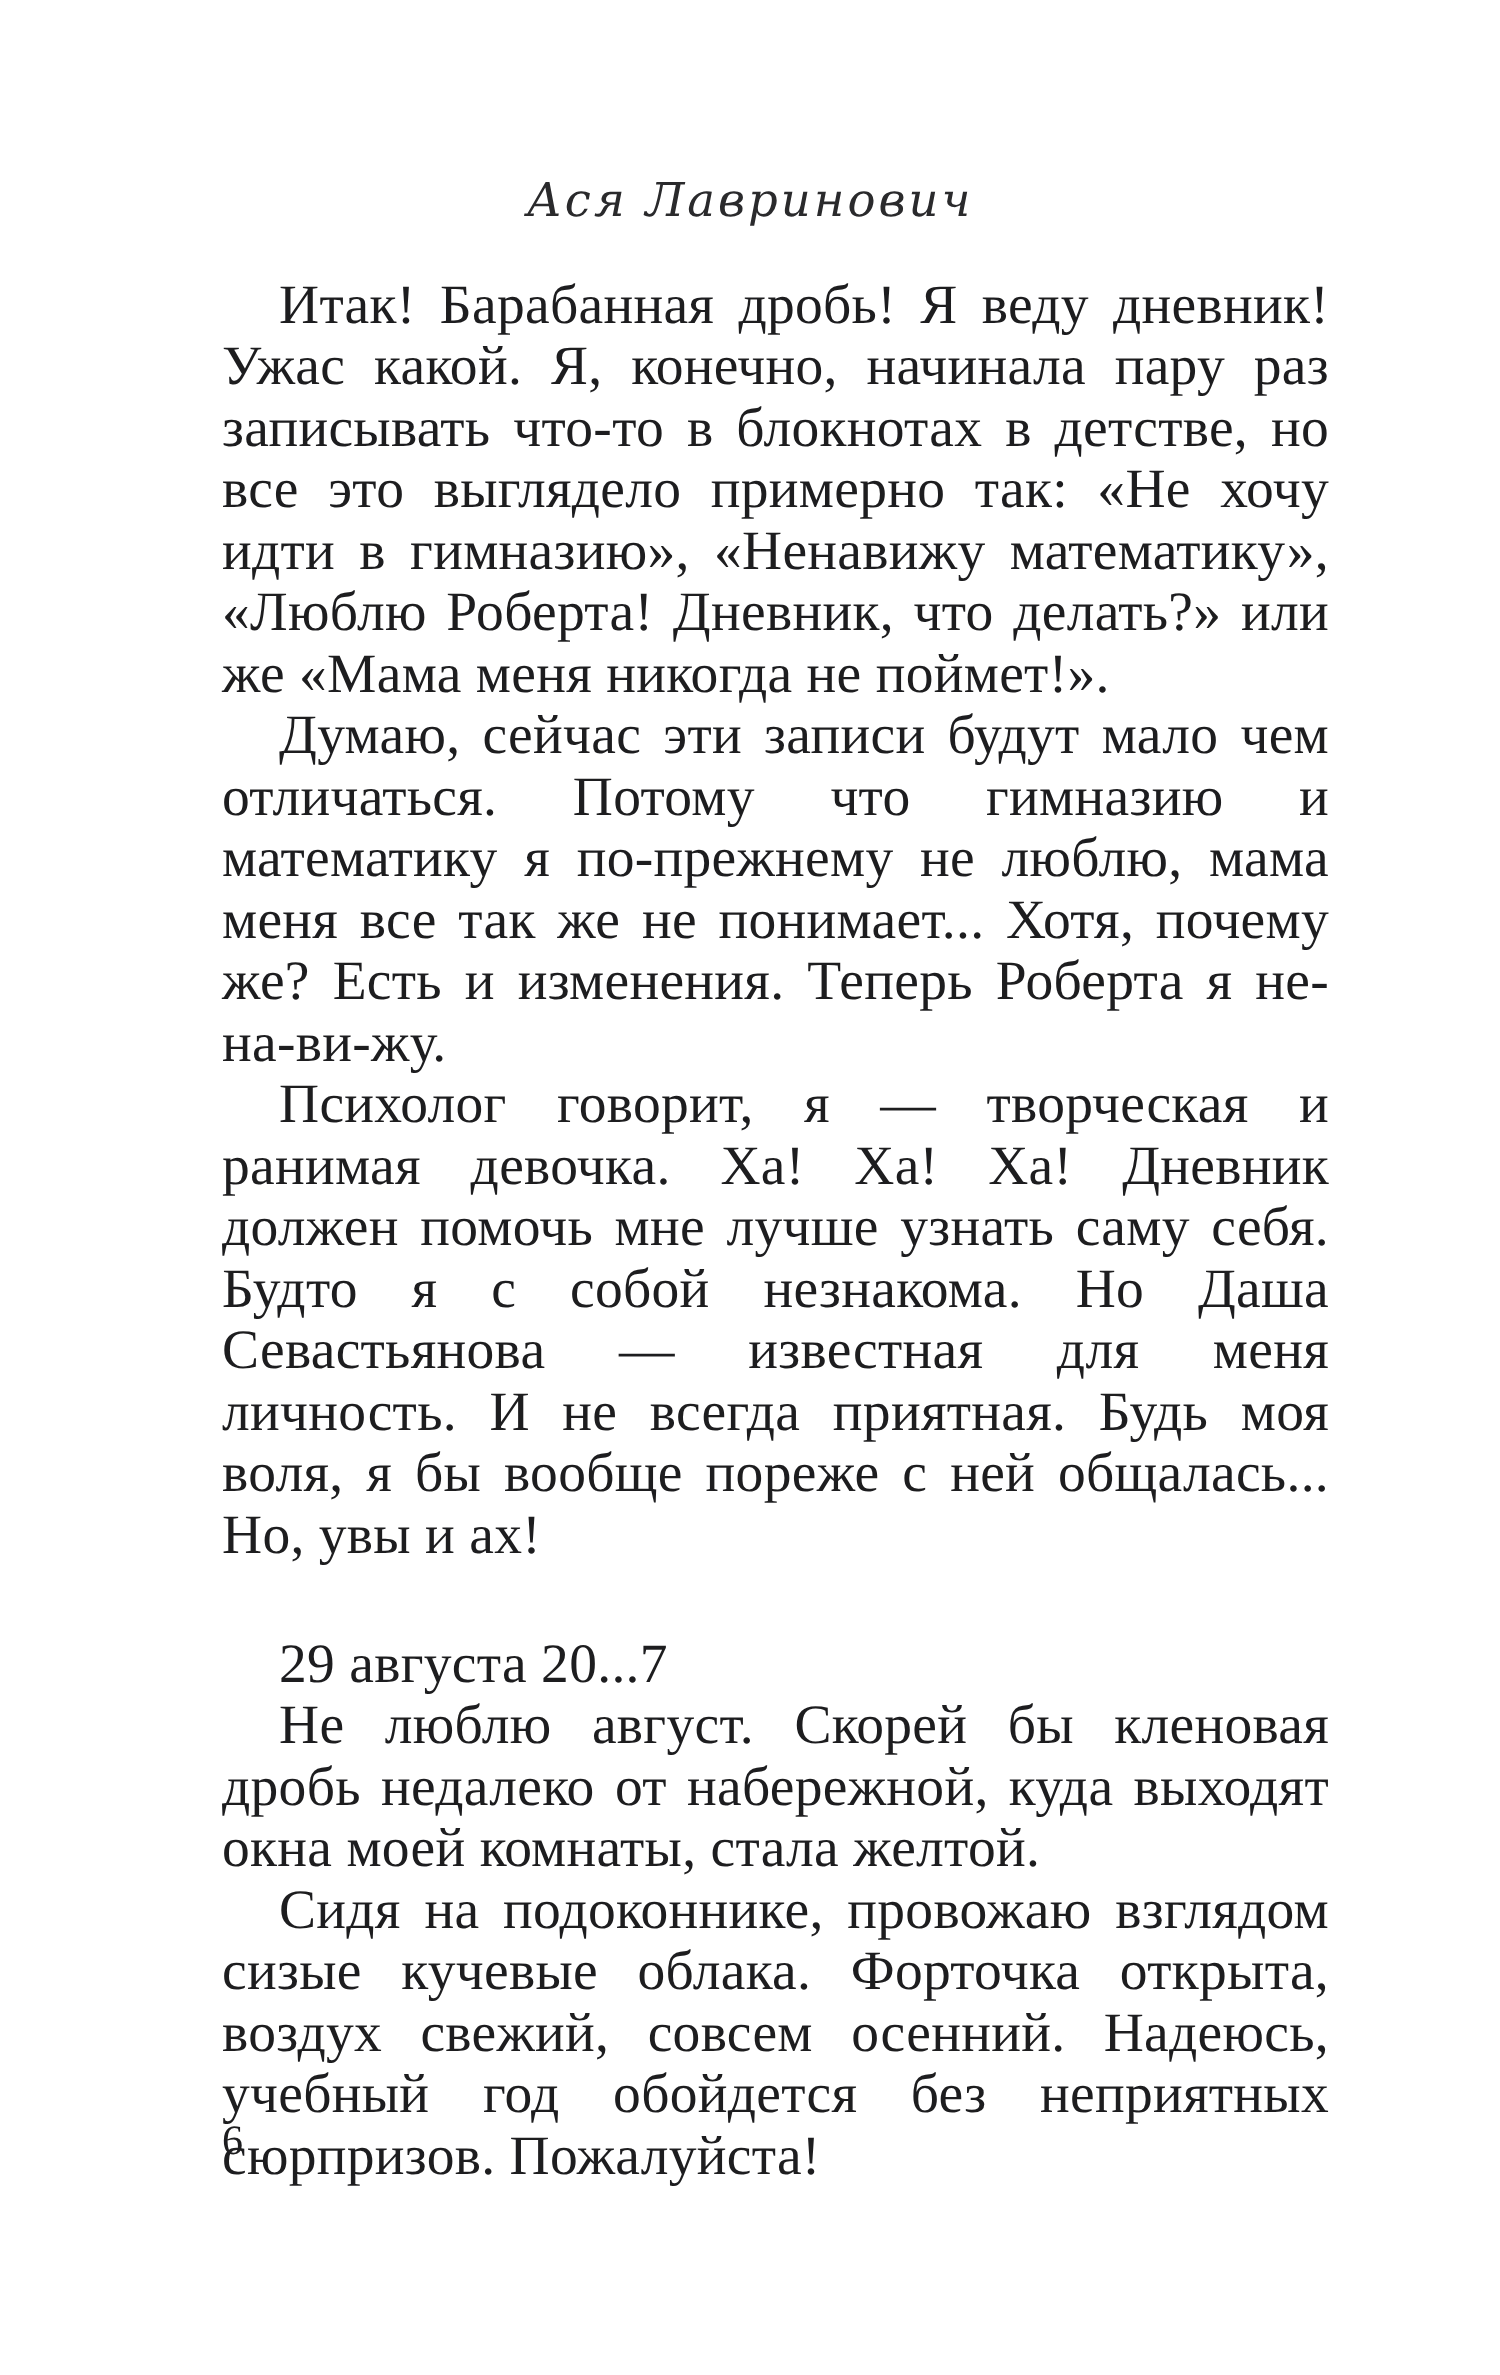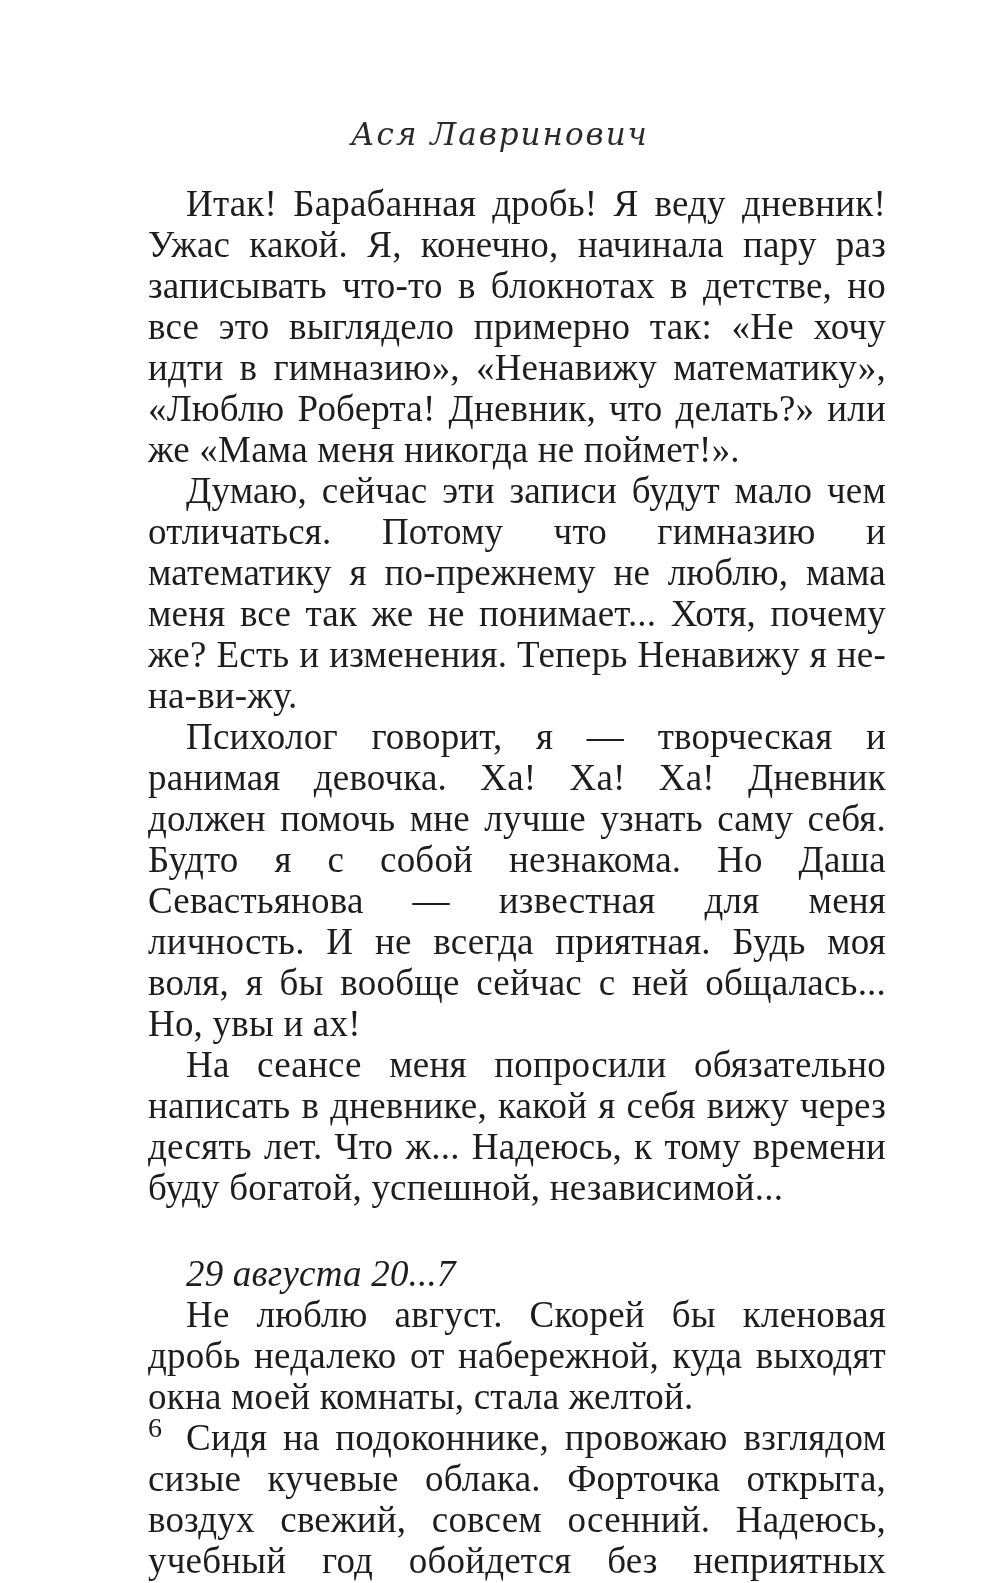--- a/index.html
+++ b/index.html
@@ -38,43 +38,41 @@
   .text-block p {
     margin: 0;
     font-size: 37px;
     line-height: 41px;
     text-align: justify;
     text-indent: 38px;
     letter-spacing: 0.2px;
   }
   .text-block p.date-line {
     margin-top: 45px;
-    font-style: italic;
     text-align: left;
   }
   .page-number {
     position: absolute;
     left: 148px;
     top: 1412px;
     font-size: 28px;
     color: #1d1d1f;
   }
 </style>
 </head>
 <body>
 
 <div class="page">
 
   <div class="running-header">Ася Лавринович</div>
 
   <div class="text-block">
     <p>Итак! Барабанная дробь! Я веду дневник! Ужас какой. Я, конечно, начинала пару раз записывать что-то в блокнотах в детстве, но все это выглядело примерно так: «Не хочу идти в гимназию», «Ненавижу математику», «Люблю Роберта! Дневник, что делать?» или же «Мама меня никогда не поймет!».</p>
-    <p>Думаю, сейчас эти записи будут мало чем отличаться. Потому что гимназию и математику я по-прежнему не люблю, мама меня все так же не понимает... Хотя, почему же? Есть и изменения. Теперь Ненавижу я не-на-ви-жу.</p>
-    <p>Психолог говорит, я — творческая и ранимая девочка. Ха! Ха! Ха! Дневник должен помочь мне лучше узнать саму себя. Будто я с собой незнакома. Но Даша Севастьянова — известная для меня личность. И не всегда приятная. Будь моя воля, я бы вообще сейчас с ней общалась... Но, увы и ах!</p>
-    <p>На сеансе меня попросили обязательно написать в дневнике, какой я себя вижу через десять лет. Что ж... Надеюсь, к тому времени буду богатой, успешной, независимой...</p>
+    <p>Думаю, сейчас эти записи будут мало чем отличаться. Потому что гимназию и математику я по-прежнему не люблю, мама меня все так же не понимает... Хотя, почему же? Есть и изменения. Теперь Роберта я не-на-ви-жу.</p>
+    <p>Психолог говорит, я — творческая и ранимая девочка. Ха! Ха! Ха! Дневник должен помочь мне лучше узнать саму себя. Будто я с собой незнакома. Но Даша Севастьянова — известная для меня личность. И не всегда приятная. Будь моя воля, я бы вообще пореже с ней общалась... Но, увы и ах!</p>
     <p class="date-line">29 августа 20...7</p>
     <p>Не люблю август. Скорей бы кленовая дробь недалеко от набережной, куда выходят окна моей комнаты, стала желтой.</p>
     <p>Сидя на подоконнике, провожаю взглядом сизые кучевые облака. Форточка открыта, воздух свежий, совсем осенний. Надеюсь, учебный год обойдется без неприятных сюрпризов. Пожалуйста!</p>
   </div>
 
   <div class="page-number">6</div>
 
 </div>
 
 </body></html>

